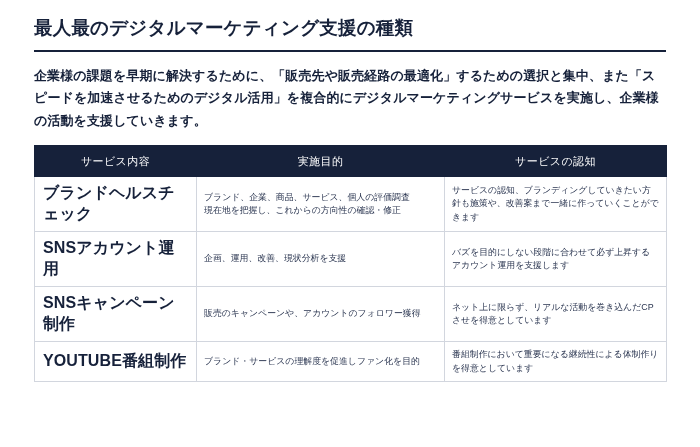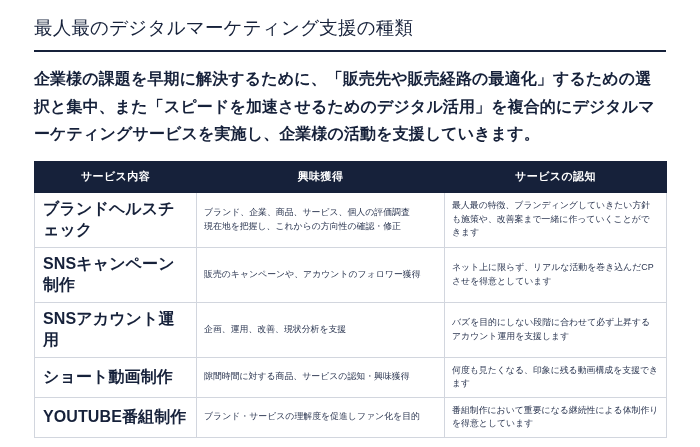--- a/index.html
+++ b/index.html
@@ -16,54 +16,54 @@
   }
   .page {
     position: relative;
     width: 700px;
     height: 447px;
     box-sizing: border-box;
     padding: 0 34px;
   }
   .page-title {
     font-size: 18.5px;
-    font-weight: normal;
+    font-weight: bold;
     letter-spacing: 0.2px;
     color: #16213a;
     padding-top: 16px;
     padding-bottom: 10px;
     line-height: 1.3;
   }
   .title-rule {
     height: 2px;
     background: #16213a;
     margin-bottom: 13px;
   }
   .lead {
-    font-size: 16px;
+    font-size: 13px;
     font-weight: bold;
     line-height: 1.72;
     color: #16213a;
     letter-spacing: 0.1px;
     margin-bottom: 13px;
   }
   table.svc {
     width: 100%;
     border-collapse: collapse;
     table-layout: fixed;
   }
   table.svc th, table.svc td {
     border: 1px solid #d2d6de;
     vertical-align: middle;
   }
   table.svc thead th {
     background: #16213a;
     color: #ffffff;
     font-size: 11px;
-    font-weight: bold;
+    font-weight: normal;
     letter-spacing: 0.4px;
     height: 22px;
     padding: 4px 2px;
     text-align: center;
     border-color: #16213a;
   }
   col.c1 { width: 162px; }
   col.c2 { width: 248px; }
   col.c3 { width: 222px; }
 
@@ -94,44 +94,39 @@
 
   <table class="svc">
     <colgroup>
       <col class="c1">
         <col class="c2">
         <col class="c3">
     </colgroup>
     <thead>
       <tr>
         <th>サービス内容</th>
-        <th>興味獲得</th>
+        <th>実施目的</th>
         <th>サービスの認知</th>
       </tr>
     </thead>
     <tbody>
       <tr class="row">
         <td class="name">ブランドヘルスチェック</td>
         <td class="purpose">ブランド、企業、商品、サービス、個人の評価調査<br>現在地を把握し、これからの方向性の確認・修正</td>
-        <td class="feature">最人最の特徴、ブランディングしていきたい方針も施策や、改善案まで一緒に作っていくことができます</td>
-      </tr>
-      <tr class="row">
-        <td class="name">SNSキャンペーン制作</td>
-        <td class="purpose">販売のキャンペーンや、アカウントのフォロワー獲得</td>
-        <td class="feature">ネット上に限らず、リアルな活動を巻き込んだCPさせを得意としています</td>
+        <td class="feature">サービスの認知、ブランディングしていきたい方針も施策や、改善案まで一緒に作っていくことができます</td>
       </tr>
       <tr class="row">
         <td class="name">SNSアカウント運用</td>
         <td class="purpose">企画、運用、改善、現状分析を支援</td>
         <td class="feature">バズを目的にしない段階に合わせて必ず上昇するアカウント運用を支援します</td>
       </tr>
       <tr class="row">
-        <td class="name">ショート動画制作</td>
-        <td class="purpose">隙間時間に対する商品、サービスの認知・興味獲得</td>
-        <td class="feature">何度も見たくなる、印象に残る動画構成を支援できます</td>
+        <td class="name">SNSキャンペーン制作</td>
+        <td class="purpose">販売のキャンペーンや、アカウントのフォロワー獲得</td>
+        <td class="feature">ネット上に限らず、リアルな活動を巻き込んだCPさせを得意としています</td>
       </tr>
       <tr class="row">
         <td class="name">YOUTUBE番組制作</td>
         <td class="purpose">ブランド・サービスの理解度を促進しファン化を目的</td>
         <td class="feature">番組制作において重要になる継続性による体制作りを得意としています</td>
       </tr>
 
     </tbody>
   </table>
 

